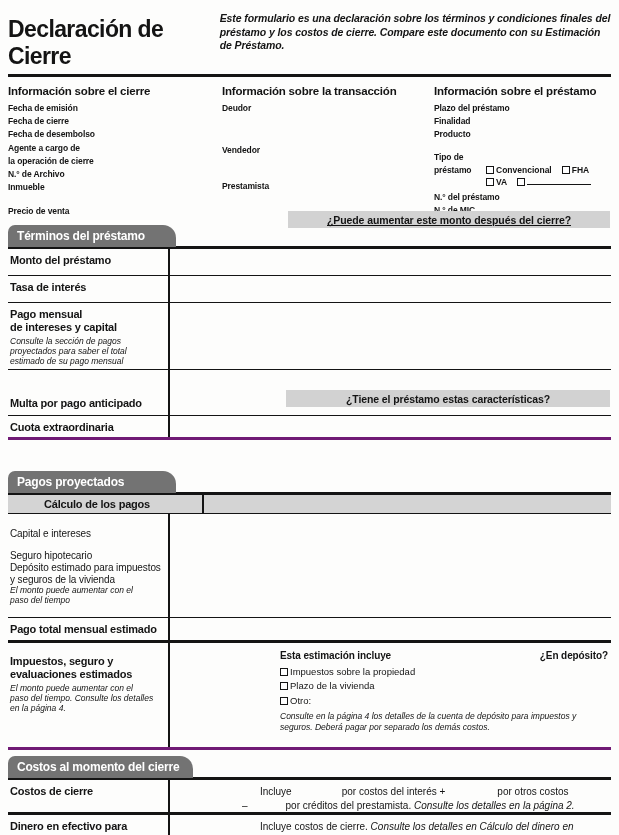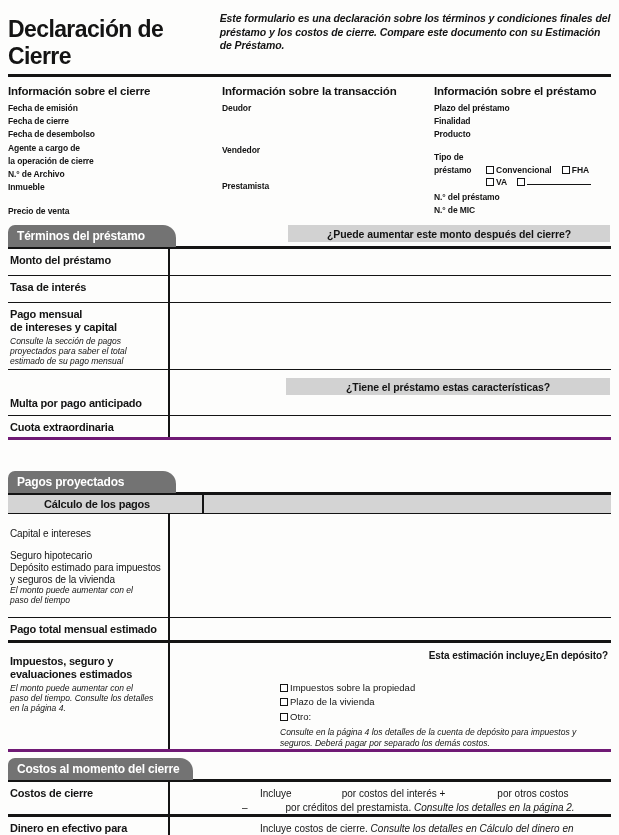--- a/index.html
+++ b/index.html
@@ -24,50 +24,50 @@
   .lt-label { width:52px; }
   .lt-row { font-size:8.5px; font-weight:bold; line-height:1.5; white-space:nowrap; }
   .lt-row1 { margin-top:13px; }
   .cb { display:inline-block; width:8px; height:8px; border:1.2px solid #141414; background:#fff; margin-right:2px; vertical-align:-1px; }
   .opt-gap { display:inline-block; width:10px; }
   .blank-line { display:inline-block; width:64px; height:8px; border-bottom:1.5px solid #141414; }
 
   
   .section-head { position:relative; height:23px; border-bottom:3px solid #141414; }
   .tab { position:absolute; left:0; bottom:-1px; background:#737373; color:#fff; font-weight:bold; font-size:12px; letter-spacing:-0.2px; padding:4px 14px 4px 9px; min-width:168px; border-radius:7px 13px 0 0; }
-  .qbar { position:absolute; left:280px; right:1px; bottom:4px; background:#d2d2d2; text-align:center; font-size:10.5px; font-weight:bold; padding:3px 0 2px; letter-spacing:-0.1px; }
+  .qbar { position:absolute; left:280px; right:1px; bottom:18px; background:#d2d2d2; text-align:center; font-size:10.5px; font-weight:bold; padding:3px 0 2px; letter-spacing:-0.1px;text-decoration:underline; }
 
   
   .tbl { border-bottom:3px solid #701a75; }
   .row { display:grid; grid-template-columns:162px 1fr; border-bottom:1px solid #141414; }
   .row:last-child { border-bottom:none; }
   .row.thick { border-bottom:3px solid #141414; }
   .lcell { border-right:2px solid #141414; padding:5px 6px 3px 2px; }
   .ccell { position:relative; }
   .rlabel { font-size:11px; font-weight:bold; letter-spacing:-0.2px; white-space:pre-line; line-height:1.15; }
   .rnote { font-size:8.5px; font-style:italic; line-height:1.2; margin-top:2px; white-space:pre-line; }
   .plain { font-size:10px; font-weight:normal; letter-spacing:-0.1px; white-space:pre-line; line-height:1.15; }
 
   .h27 { min-height:27px; } .h65 { min-height:65px; } .h46 { min-height:46px; }
   .h21 { min-height:21px; } .h19 { min-height:19px; } .h104 { min-height:104px; }
   .h25 { min-height:25px; } .h31 { min-height:31px; } .h37 { min-height:37px; }
 
   .gray-row { background:#d4d4d4;padding-left:34px; }
   .gray-row .lcell { padding-top:3px; padding-bottom:2px; }
 
-  .qbar2 { margin:8px 1px 0 116px; background:#d2d2d2; text-align:center; font-size:10.5px; font-weight:bold; padding:3px 0 2px; letter-spacing:-0.1px; }
+  .qbar2 { margin:20px 1px 0 116px; background:#d2d2d2; text-align:center; font-size:10.5px; font-weight:bold; padding:3px 0 2px; letter-spacing:-0.1px; }
   .bottom-label { display:flex; flex-direction:column; justify-content:flex-end; padding-bottom:6px; }
 
   .calc-items { padding-top:14px; }
   .ci-1 { margin-bottom:10px; }
   .ci-3 { margin-top:1px; }
 
   
   .tax-content { padding:7px 3px 0 110px; }
-  .tax-head { display:flex; justify-content:flex-end; font-size:10px; font-weight:bold; margin-bottom:20px; letter-spacing:-0.1px; }
+  .tax-head { display:flex; justify-content:space-between; font-size:10px; font-weight:bold; margin-bottom:4px; letter-spacing:-0.1px; }
   .cb-item { font-size:9.5px; line-height:1.5; }
   .tax-foot { font-size:8.5px; font-style:italic; line-height:1.3; margin-top:3px; }
 
   
   .cost-content { padding:5px 4px 0 90px; font-size:10px; line-height:1.35; }
   .seg-gap1 { display:inline-block; width:50px; }
   .seg-gap2 { display:inline-block; width:52px; }
   .seg-gap3 { display:inline-block; width:38px; }
   .it { font-style:italic; }
 </style>

